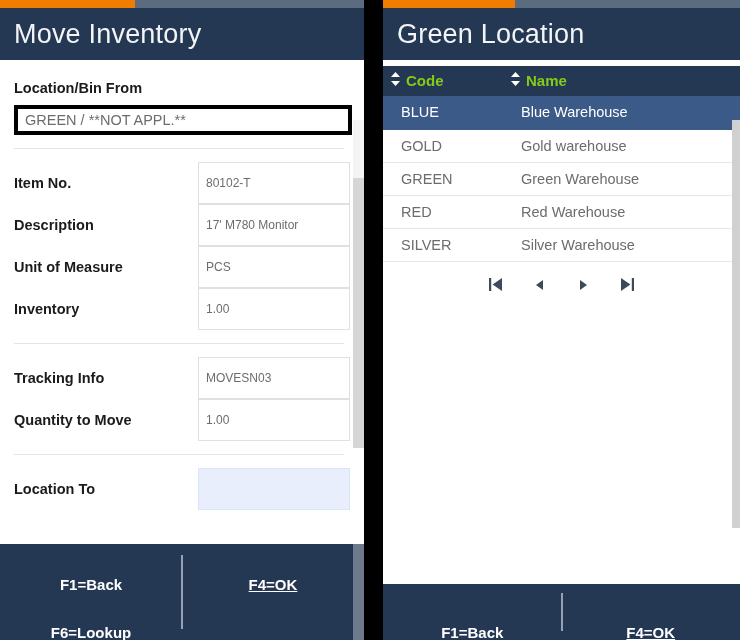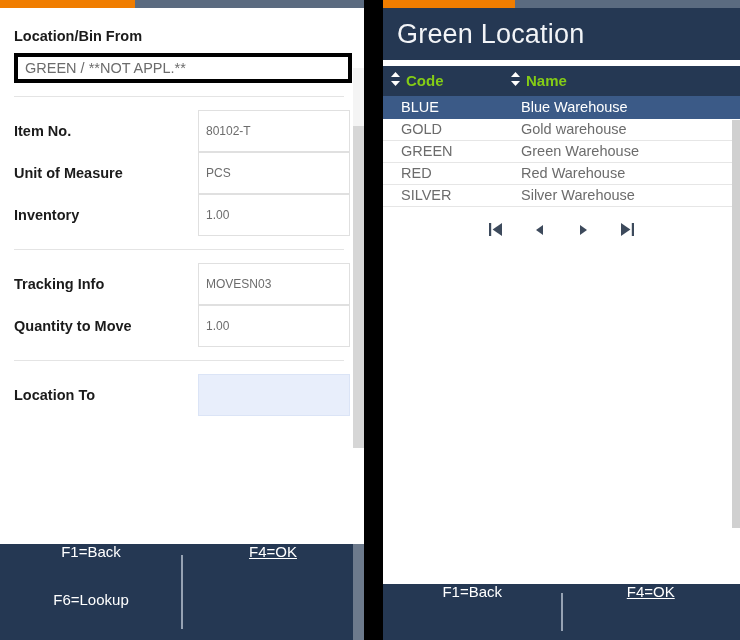--- a/index.html
+++ b/index.html
@@ -159,22 +159,23 @@
   .footer {
     background: #253853;
     flex: 0 0 auto;
     position: relative;
   }
   #panel-left .footer  { height: 96px; }
   #panel-right .footer { height: 56px; }
 
   .footer-row {
     display: flex;
-    align-items: flex-start;
+    align-items: flex-end;
     height: 48px;
+    font-weight: bold;
   }
   #panel-right .footer-row { height: 56px; }
 
   .footer-btn {
     flex: 1 1 0;
     text-align: center;
     color: #ffffff;
     font-size: 15px;
     line-height: 1;
   }
@@ -222,21 +223,21 @@
     display: inline-block;
     width: 9px;
     vertical-align: middle;
     margin-right: 6px;
     position: relative;
     top: -1px;
   }
   table.lookup td {
     font-size: 14.5px;
     color: #6c6c6c;
-    height: 22px;
+    height: 33px;
     padding-left: 18px;
     border-bottom: 1px solid #e6e6e6;
   }
   table.lookup tr.selected td {
     background: #3b5a87;
     color: #ffffff;
     border-bottom: 1px solid #3b5a87;
   }
   table.lookup tr.selected td:first-child { padding-left: 18px; }
 
@@ -259,34 +260,41 @@
 </style>
 </head>
 <body>
 
 <div class="panel" id="panel-left">
 
   <div class="accent-bar">
     <div class="accent-fill"></div>
   </div>
 
+  <div class="titlebar">
+    <span class="titlebar-text">Move Inventory</span>
+  </div>
 
   <div class="form-body">
 
     <div class="section-label">Location/Bin From</div>
 
     <div class="full-input">GREEN /  **NOT APPL.**</div>
 
     <div class="divider"></div>
 
     <div class="field-row">
       <span class="field-label">Item No.</span>
       <span class="field-input">80102-T</span>
     </div>
 
+    <div class="field-row">
+      <span class="field-label">Description</span>
+      <span class="field-input">17' M780 Monitor</span>
+    </div>
 
     <div class="field-row">
       <span class="field-label">Unit of Measure</span>
       <span class="field-input">PCS</span>
     </div>
 
     <div class="field-row">
       <span class="field-label">Inventory</span>
       <span class="field-input">1.00</span>
     </div>

